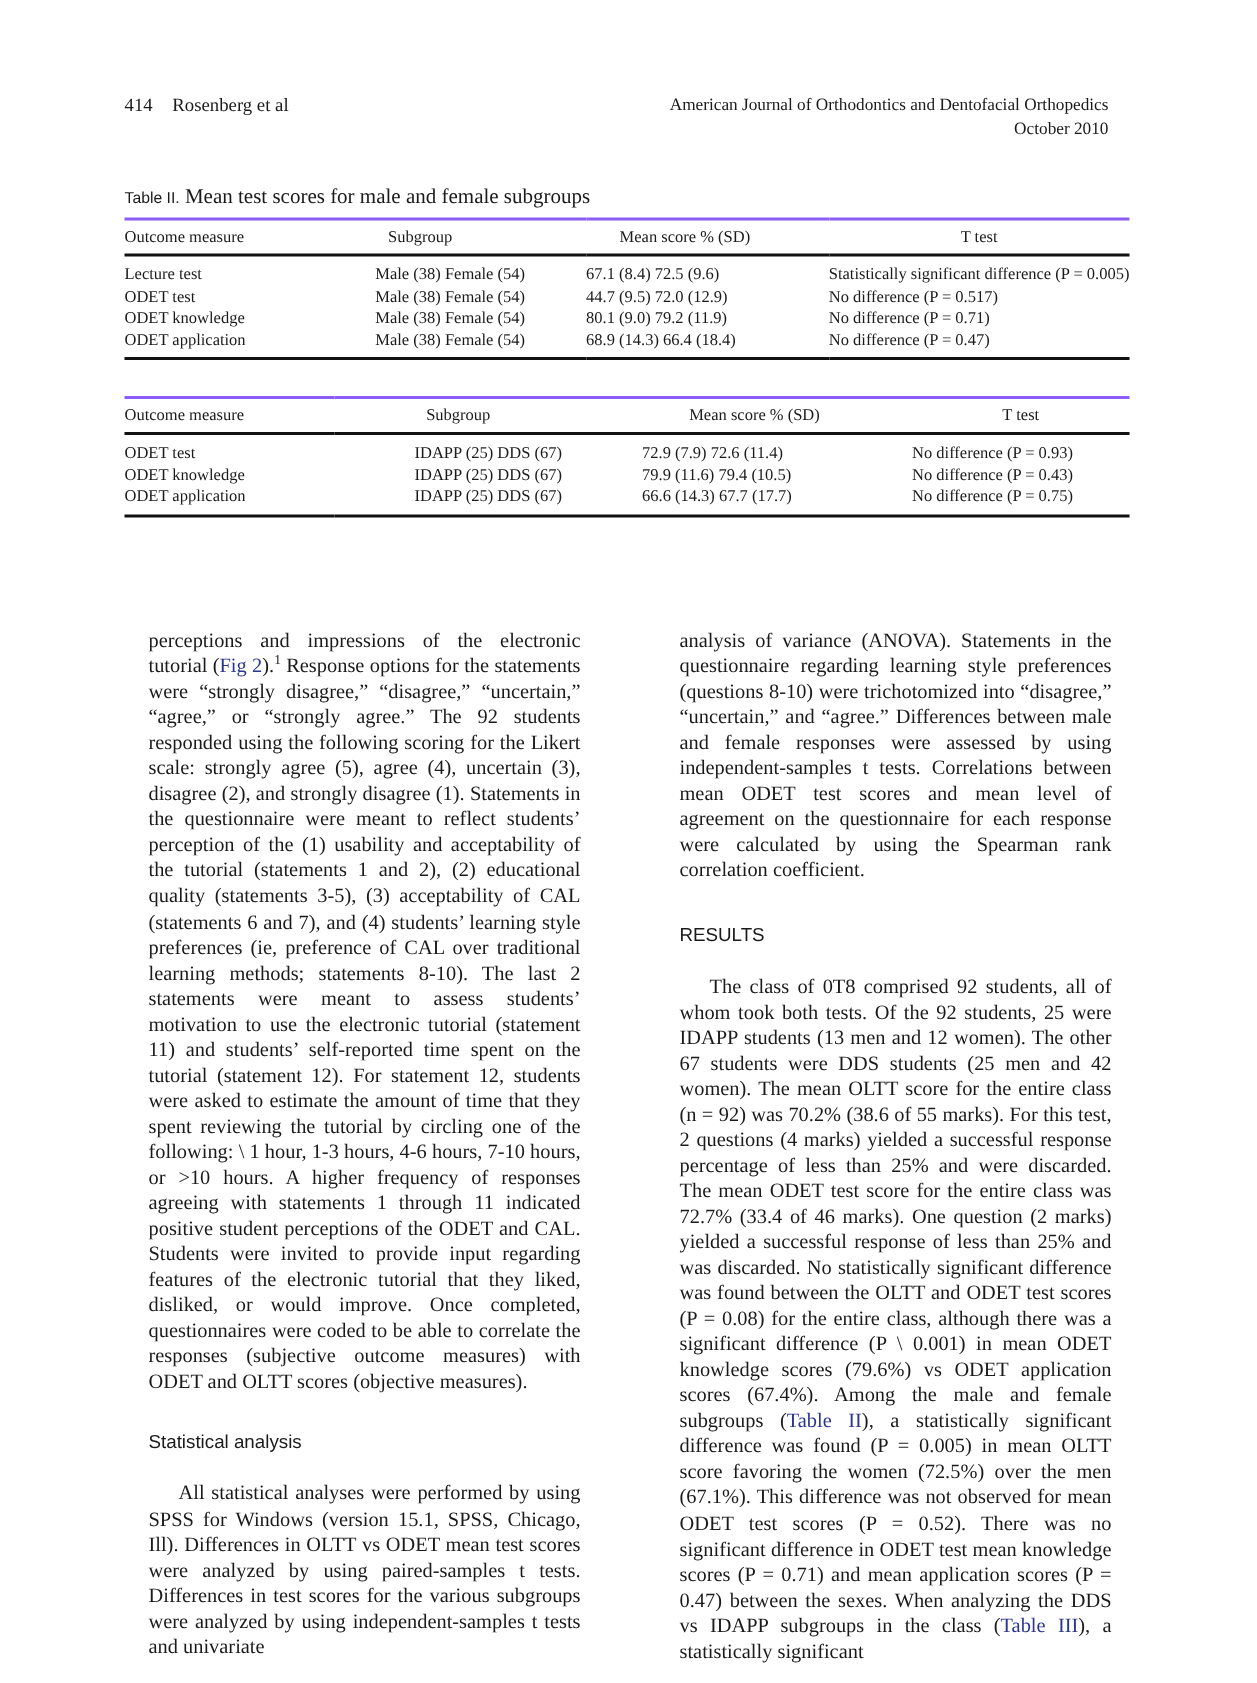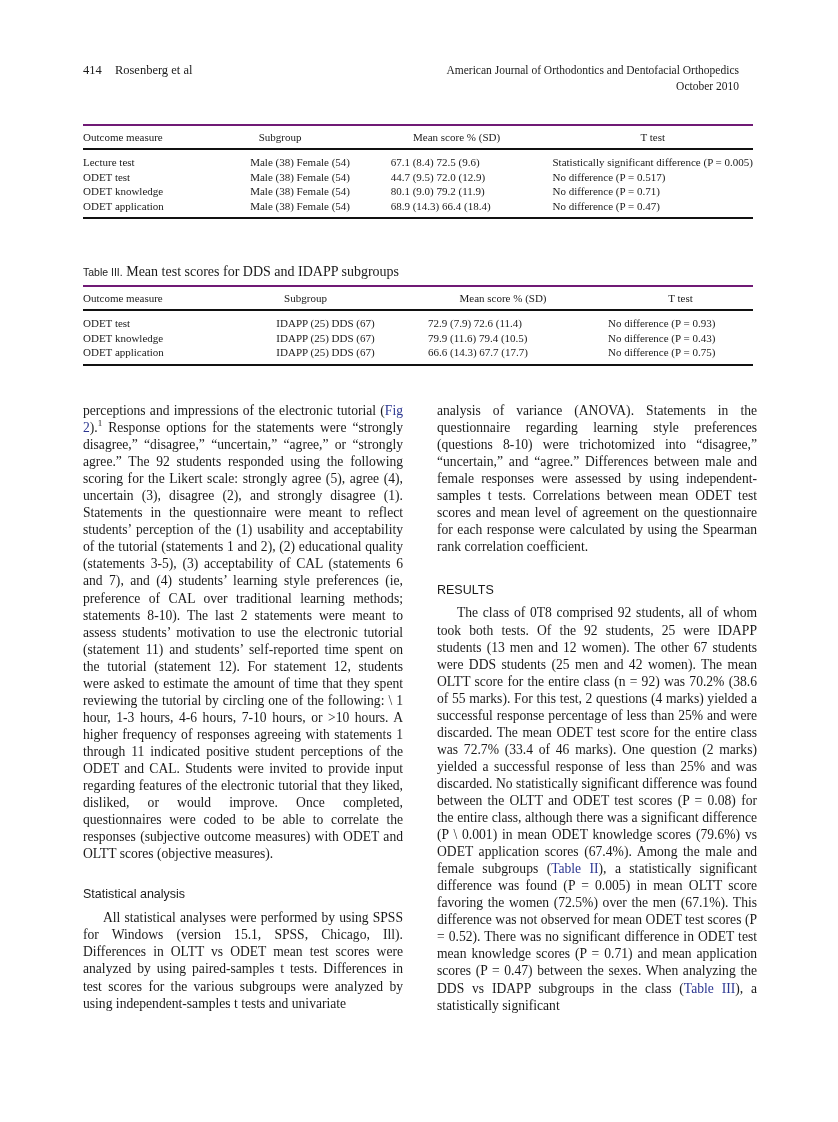--- a/index.html
+++ b/index.html
@@ -6,55 +6,59 @@
     body { width: 838px; height: 1122px; position: relative; overflow: hidden;
            font-family: "Liberation Serif", "DejaVu Serif", serif; color: #1a1a1a; }
     .hdr-left { position: absolute; left: 83px; top: 63px; font-size: 12.5px; }
     .hdr-left .pg { margin-right: 10px; }
     .hdr-right { position: absolute; right: 99px; top: 62px; font-size: 11.5px; text-align: right; line-height: 16px; }
 
     .table-block { position: absolute; left: 83px; width: 670px; }
     .tcap { font-size: 14px; margin-bottom: 5px; white-space: nowrap; }
     .tcap .tlabel { font-family: "Liberation Sans", "DejaVu Sans", sans-serif; font-size: 10.5px; }
     .tbl { width: 100%; border-collapse: collapse; font-size: 11px; }
-    .tbl thead th { font-weight: normal; padding: 5px 0 5px 0; border-top: 2px solid #701a75; border-bottom: 2px solid #111; }
+    .tbl thead th { font-weight: normal; padding: 5px 0 5px 0; border-top: 2px solid #8b5cf6; border-bottom: 2px solid #111; }
     .tbl tbody td { padding: 0; line-height: 14.5px; white-space: nowrap; }
     .tbl tbody tr:first-child td { padding-top: 5px; }
     .tbl tbody tr:last-child td { padding-bottom: 4px; }
     .tbl { border-bottom: 2px solid #111; }
     .c1 { width: 140px; text-align: left; }
     .c2 { width: 165px; text-align: center; }
     .c3 { width: 150px; text-align: left; }
     .c4 { text-align: left; }
     th.c2 { text-align: center; padding-right: 40px !important; }
     th.c3 { text-align: center; padding-right: 30px !important; margin-top: 14px; }
     th.c4 { text-align: center; }
 
     .col { position: absolute; top: 402px; width: 320px; font-size: 13.6px; line-height: 17.05px; text-align: justify; }
     .col-left { left: 83px; }
     .col-right { left: 437px; }
-    .col p { margin: 0; }
+    .col p { margin: 16px; }
     .indent { text-indent: 20px; }
     .sec-head { font-family: "Liberation Sans", "DejaVu Sans", sans-serif; font-size: 12.5px; margin: 0; }
     .lnk { color: #2a3590; }
     sup { font-size: 9px; line-height: 0; }
   </style>
 </head>
 <body>
 
 <div class="hdr-left">
   <span class="pg">414</span>
   <span>Rosenberg et al</span>
 </div>
 <div class="hdr-right">
   <div>American Journal of Orthodontics and Dentofacial Orthopedics</div>
   <div>October 2010</div>
 </div>
 
 <div class="table-block" style="top:124px;">
+  <div class="tcap">
+    <span class="tlabel">Table II.</span>
+    <span>Mean test scores for male and female subgroups</span>
+  </div>
   <table class="tbl">
     <thead>
       <tr>
         <th class="c1">Outcome measure</th>
         <th class="c2">Subgroup</th>
         <th class="c3">Mean score % (SD)</th>
         <th class="c4">T test</th>
       </tr>
     </thead>
     <tbody>
@@ -80,24 +84,20 @@
         <td class="c1">ODET application</td>
         <td class="c2">Male (38) Female (54)</td>
         <td class="c3">68.9 (14.3) 66.4 (18.4)</td>
         <td class="c4">No difference (P = 0.47)</td>
       </tr>
     </tbody>
   </table>
 </div>
 
 <div class="table-block" style="top:264px;">
-  <div class="tcap">
-    <span class="tlabel">Table III.</span>
-    <span>Mean test scores for DDS and IDAPP subgroups</span>
-  </div>
   <table class="tbl">
     <thead>
       <tr>
         <th class="c1">Outcome measure</th>
         <th class="c2">Subgroup</th>
         <th class="c3">Mean score % (SD)</th>
         <th class="c4">T test</th>
       </tr>
     </thead>
     <tbody>

